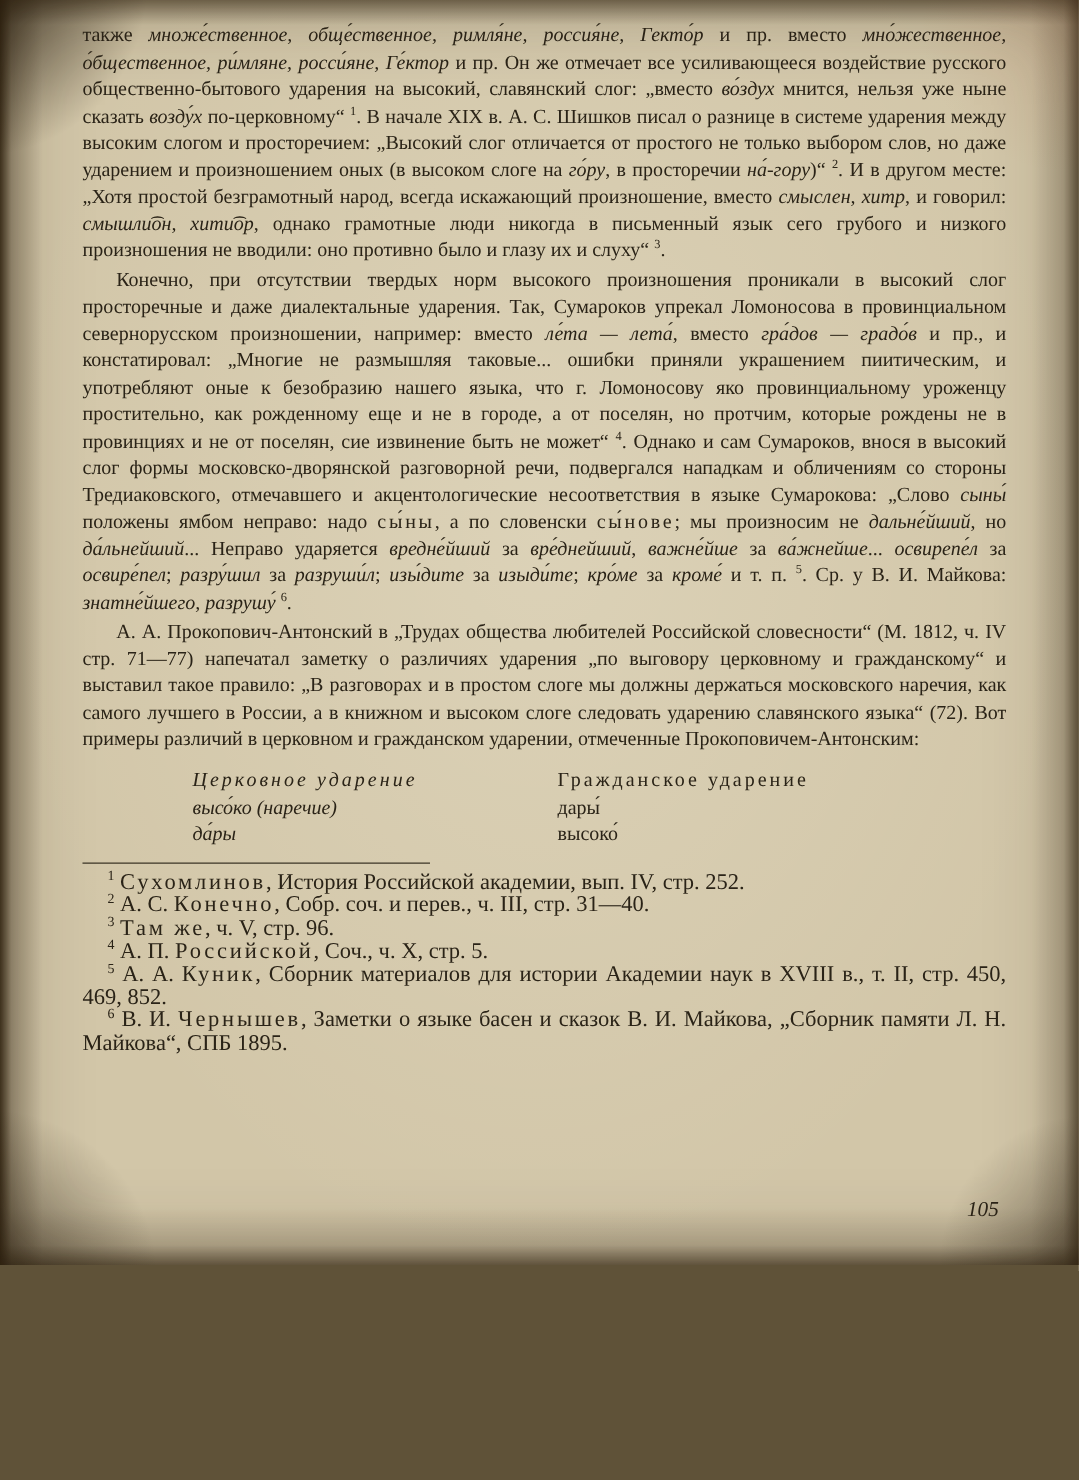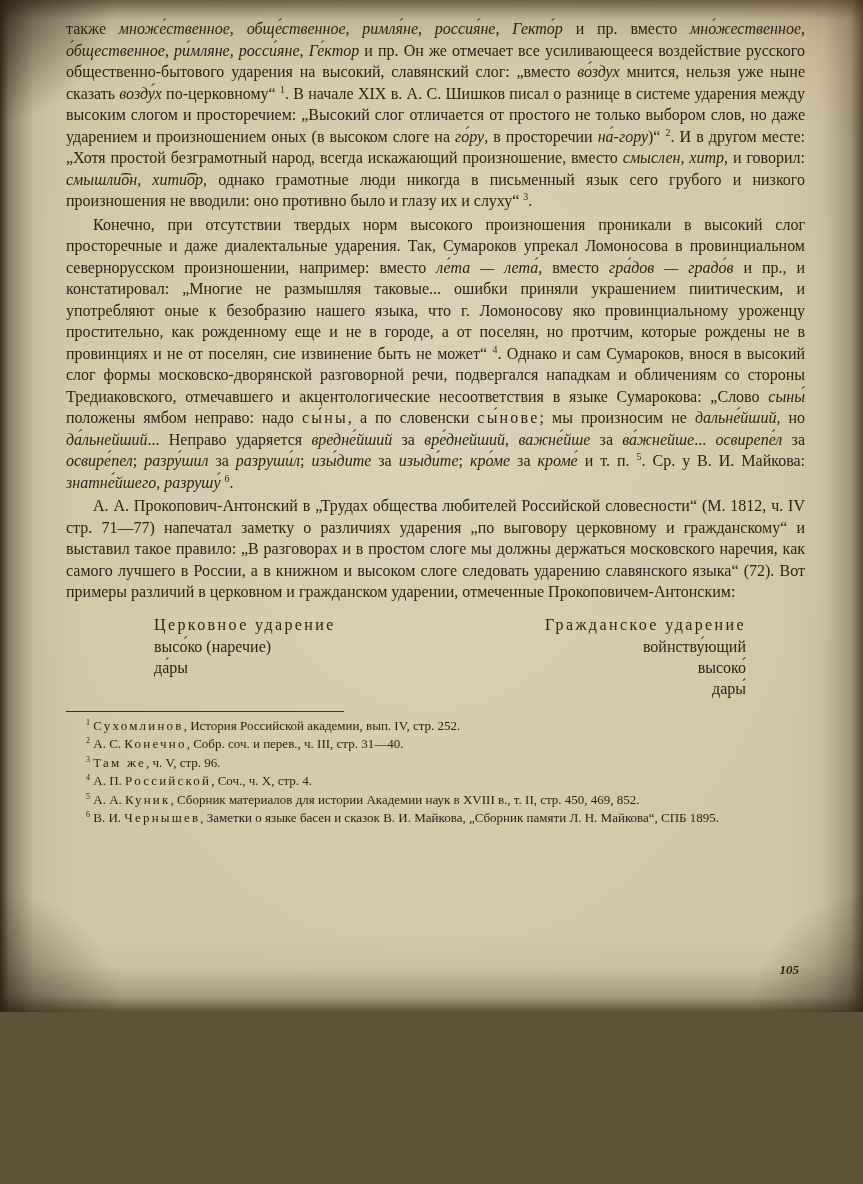--- a/index.html
+++ b/index.html
@@ -41,70 +41,69 @@
     -webkit-hyphens: auto; hyphens: auto;
   }
   .para.no-indent { text-indent: 0; }
   .i   { font-style: italic; }
   .sp  { letter-spacing: 2.2px; }
   .sup { font-size: 0.62em; vertical-align: super; line-height: 0; }
   .accent-table {
     display: flex;
     margin: 11px 0 4px 88px;
   }
-  .col-left  { width: 292px; }
-  .col-right { width: 300px; text-align: right; }
+  .col-left  { width: 292px; font-style: italic; }
+  .col-right { width: 300px; }
   .col-header { letter-spacing: 2.4px; margin-bottom: 1px; white-space: nowrap; }
   .cell { line-height: 21px; white-space: nowrap; }
   .footnote-rule {
     width: 278px;
     border-top: 1.5px solid rgba(42,35,23,0.9);
     margin: 12px 0 5px 0;
   }
-  .footnotes { font-size: 13px; line-height: 18.4px; }
+  .footnotes { font-size: 18px; line-height: 18.4px; }
   .footnote  { margin: 0; text-indent: 20px; text-align: justify; }
   .page-number {
     position: absolute;
     right: 64px;
     bottom: 34px;
     font-style: italic;
-    font-weight: bold;
-    font-size: 13px;
+    font-weight: normal;
+    font-size: 17px;
   }
 </style>
 </head>
 <body>
 
 <div class="scan">
   <div class="text-block">
 
     <p class="para no-indent"><span>также </span><span class="i">множе́ственное, обще́ственное, римля́не, россия́не, Гекто́р</span><span> и пр. вместо </span><span class="i">мно́жественное, о́бщественное, ри́мляне, росси́яне, Ге́ктор</span><span> и пр. Он же отмечает все усиливающееся воздействие русского общественно-бытового ударения на высокий, славянский слог: „вместо </span><span class="i">во́здух</span><span> мнится, нельзя уже ныне сказать </span><span class="i">возду́х</span><span> по-церковному“ </span><span class="sup">1</span><span>. В начале XIX в. А. С. Шишков писал о разнице в системе ударения между высоким слогом и просторечием: „Высокий слог отличается от простого не только выбором слов, но даже ударением и произношением оных (в высоком слоге на </span><span class="i">го́ру</span><span>, в просторечии </span><span class="i">на́-гору</span><span>)“ </span><span class="sup">2</span><span>. И в другом месте: „Хотя простой безграмотный народ, всегда искажающий произношение, вместо </span><span class="i">смыслен, хитр</span><span>, и говорил: </span><span class="i">смышли͡он, хити͡ор</span><span>, однако грамотные люди никогда в письменный язык сего грубого и низкого произношения не вводили: оно противно было и глазу их и слуху“ </span><span class="sup">3</span><span>.</span></p>
     <p class="para"><span>Конечно, при отсутствии твердых норм высокого произношения проникали в высокий слог просторечные и даже диалектальные ударения. Так, Сумароков упрекал Ломоносова в провинциальном севернорусском произношении, например: вместо </span><span class="i">ле́та — лета́</span><span>, вместо </span><span class="i">гра́дов — градо́в</span><span> и пр., и констатировал: „Многие не размышляя таковые... ошибки приняли украшением пиитическим, и употребляют оные к безобразию нашего языка, что г. Ломоносову яко провинциальному уроженцу простительно, как рожденному еще и не в городе, а от поселян, но протчим, которые рождены не в провинциях и не от поселян, сие извинение быть не может“ </span><span class="sup">4</span><span>. Однако и сам Сумароков, внося в высокий слог формы московско-дворянской разговорной речи, подвергался нападкам и обличениям со стороны Тредиаковского, отмечавшего и акцентологические несоответствия в языке Сумарокова: „Слово </span><span class="i">сыны́</span><span> положены ямбом неправо: надо </span><span class="sp">сы́ны</span><span>, а по словенски </span><span class="sp">сы́нове</span><span>; мы произносим не </span><span class="i">дальне́йший</span><span>, но </span><span class="i">да́льнейший</span><span>... Неправо ударяется </span><span class="i">вредне́йший</span><span> за </span><span class="i">вре́днейший</span><span>, </span><span class="i">важне́йше</span><span> за </span><span class="i">ва́жнейше</span><span>... </span><span class="i">освирепе́л</span><span> за </span><span class="i">освире́пел</span><span>; </span><span class="i">разру́шил</span><span> за </span><span class="i">разруши́л</span><span>; </span><span class="i">изы́дите</span><span> за </span><span class="i">изыди́те</span><span>; </span><span class="i">кро́ме</span><span> за </span><span class="i">кроме́</span><span> и т. п. </span><span class="sup">5</span><span>. Ср. у В. И. Майкова: </span><span class="i">знатне́йшего, разрушу́</span><span> </span><span class="sup">6</span><span>.</span></p>
     <p class="para"><span>А. А. Прокопович-Антонский в „Трудах общества любителей Российской словесности“ (М. 1812, ч. IV стр. 71—77) напечатал заметку о различиях ударения „по выговору церковному и гражданскому“ и выставил такое правило: „В разговорах и в простом слоге мы должны держаться московского наречия, как самого лучшего в России, а в книжном и высоком слоге следовать ударению славянского языка“ (72). Вот примеры различий в церковном и гражданском ударении, отмеченные Прокоповичем-Антонским:</span></p>
 
     <div class="accent-table">
       <div class="col col-left">
         <div class="col-header">Церковное ударение</div>
         <div class="cell">высо́ко (наречие)</div>
         <div class="cell">да́ры</div>
       </div>
       <div class="col col-right">
         <div class="col-header">Гражданское ударение</div>
-        <div class="cell">войнству́ющий</div>
+        <div class="cell">дары́</div>
         <div class="cell">высоко́</div>
-        <div class="cell">дары́</div>
       </div>
     </div>
 
     <div class="footnote-rule"></div>
 
     <div class="footnotes">
       <p class="footnote"><span class="sup">1</span><span> </span><span class="sp">Сухомлинов</span><span>, История Российской академии, вып. IV, стр. 252.</span></p>
       <p class="footnote"><span class="sup">2</span><span> А. С. </span><span class="sp">Конечно</span><span>, Собр. соч. и перев., ч. III, стр. 31—40.</span></p>
       <p class="footnote"><span class="sup">3</span><span> </span><span class="sp">Там же</span><span>, ч. V, стр. 96.</span></p>
-      <p class="footnote"><span class="sup">4</span><span> А. П. </span><span class="sp">Российской</span><span>, Соч., ч. X, стр. 4.</span></p>
+      <p class="footnote"><span class="sup">4</span><span> А. П. </span><span class="sp">Российской</span><span>, Соч., ч. X, стр. 5.</span></p>
       <p class="footnote"><span class="sup">5</span><span> А. А. </span><span class="sp">Куник</span><span>, Сборник материалов для истории Академии наук в XVIII в., т. II, стр. 450, 469, 852.</span></p>
       <p class="footnote"><span class="sup">6</span><span> В. И. </span><span class="sp">Чернышев</span><span>, Заметки о языке басен и сказок В. И. Майкова, „Сборник памяти Л. Н. Майкова“, СПБ 1895.</span></p>
     </div>
   </div>
 
   <div class="page-number">105</div>
 </div>
 
 </body></html>

